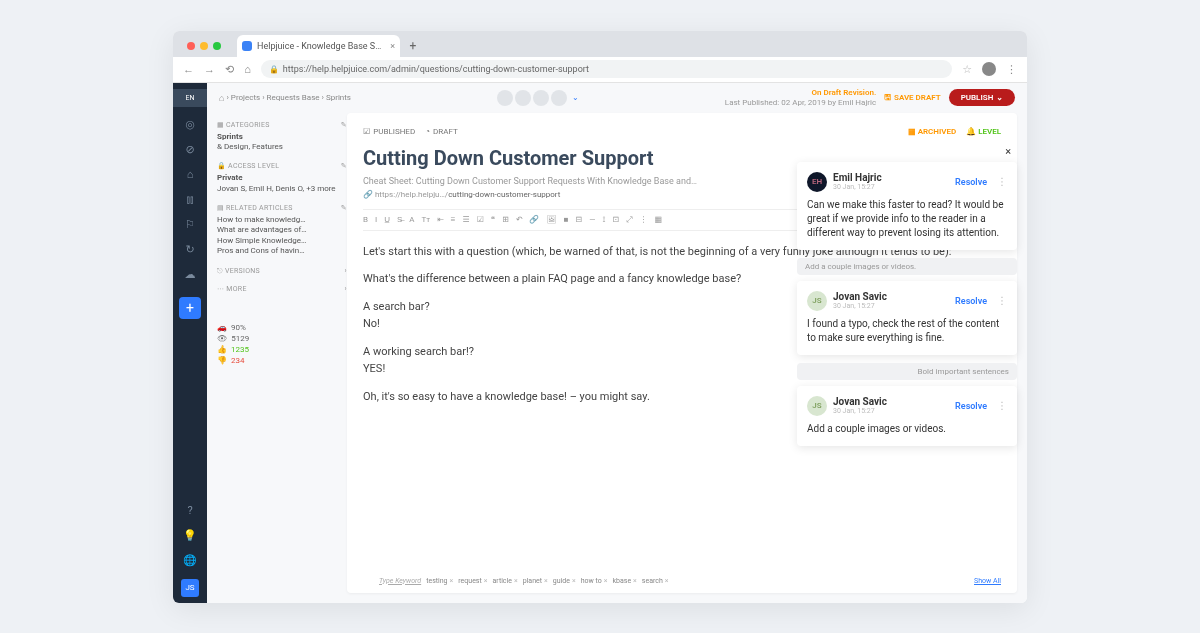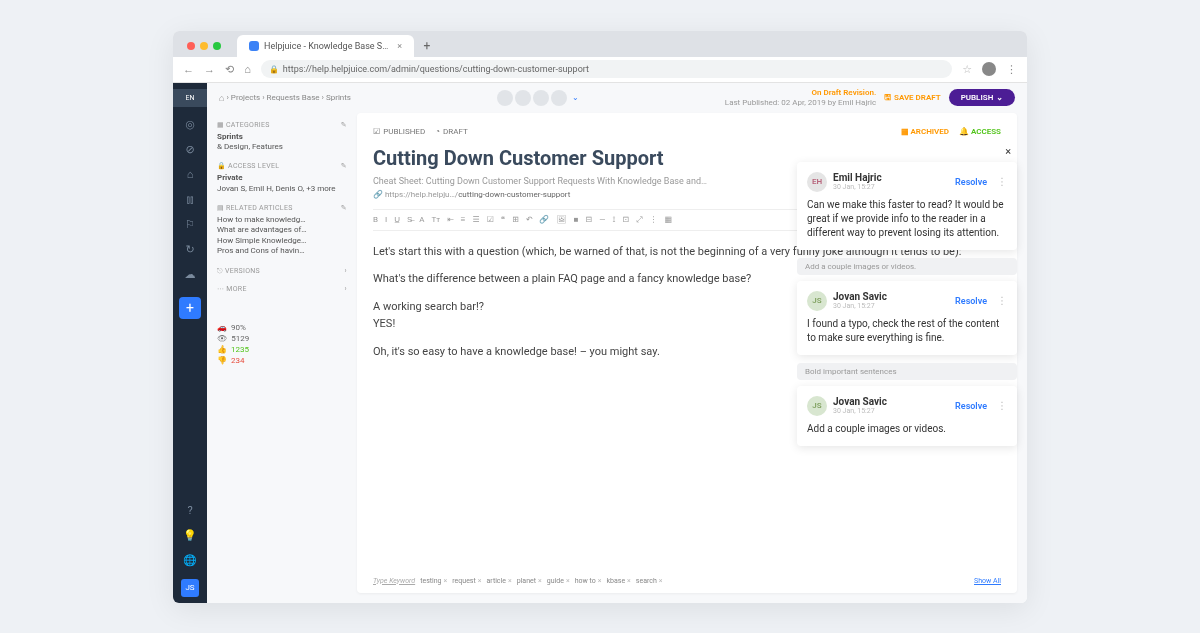--- a/index.html
+++ b/index.html
@@ -4,21 +4,21 @@
 <style>
 * { box-sizing: border-box; margin: 0; padding: 0; }
 body { font-family: -apple-system, BlinkMacSystemFont, "Segoe UI", Roboto, sans-serif; background: #eef1f5; width: 1200px; height: 633px; display: flex; align-items: center; justify-content: center; }
 .browser { width: 854px; background: #fff; border-radius: 6px; box-shadow: 0 6px 30px rgba(0,0,0,0.08); overflow: hidden; display: flex; flex-direction: column; }
 
 
 .tabbar { height: 26px; background: #dee1e6; display: flex; align-items: flex-end; padding-left: 10px; gap: 4px; }
 .dots { display: flex; gap: 5px; align-items: center; padding-bottom: 7px; padding-left: 4px; }
 .dot { width: 8px; height: 8px; border-radius: 50%; }
 .dot.r{background:#ff5f57}.dot.y{background:#febc2e}.dot.g{background:#28c840}
-.tab { background: #fff; height: 22px; border-radius: 6px 6px 0 0; padding: 0 12px; display: flex; align-items: center; gap: 5px; font-size: 9px; color: #555; margin-left: 12px;}
+.tab { background: #fff; height: 22px; border-radius: 6px 6px 0 0; padding: 0 5px; display: flex; align-items: center; gap: 5px; font-size: 9px; color: #555; margin-left: 12px;}
 .tabicon { width: 10px; height: 10px; background:#3b82f6; border-radius:3px; }
 .newtab { width: 18px; text-align:center; font-size:12px; color:#666; padding-bottom:4px; }
 
 
 .addrbar { height: 26px; background: #fff; border-bottom: 1px solid #e3e3e3; display: flex; align-items: center; padding: 0 10px; gap: 10px; font-size: 10px; color: #666; }
 .navicons { display: flex; gap: 10px; font-size: 11px; color:#888; }
 .url { flex: 1; background:#f1f3f4; border-radius: 12px; height: 18px; display: flex; align-items:center; padding:0 8px; font-size:9px; color:#666; }
 .lock { margin-right: 4px; font-size:8px; }
 .rightaddr { display:flex; gap:10px; align-items:center; font-size:11px; }
 .avatar-circle { width:14px; height:14px; background:#888; border-radius:50%; }
@@ -37,23 +37,23 @@
 .crumbs { display:flex; align-items:center; gap:2px; }
 .home-icon{font-size:9px;}
 .strip-center { flex:1; display:flex; justify-content:center; align-items:center; gap:2px; }
 .gray-pill { width:16px;height:16px;background:#e1e4e8;border-radius:50%; }
 .caret{color:#2f7bff;font-size:8px;margin-left:3px;}
 .strip-right { display:flex; align-items:center; gap:8px; }
 .statusinfo{ text-align:right; line-height:1.2; }
 .statusinfo .ln1{color:#ff9800; font-weight:600;}
 .statusinfo .ln2{color:#999;}
 .savedraft{ color:#ff9800; font-weight:600; font-size:8px; display:flex;align-items:center;gap:3px;}
-.publish{ background:#4c1d95; color:#fff; font-size:8px; font-weight:600; padding:4px 12px; border-radius:10px; display:flex;align-items:center;gap:3px;}
-
-.body { display:flex; padding: 0 10px 10px 10px; gap:10px; height: calc(100% - 30px); }
+.publish{ background:#b91c1c; color:#fff; font-size:8px; font-weight:600; padding:4px 12px; border-radius:10px; display:flex;align-items:center;gap:3px;}
+
+.body { display:flex; padding: 0 10px 10px 10px; height: calc(100% - 30px); }
 
 .side { width: 130px; padding-top: 8px; font-size:8px; color:#666; }
 .side-sec { margin-bottom: 10px; }
 .side-hdr { display:flex; align-items:center; justify-content:space-between; color:#999; font-size:7px; text-transform:uppercase; letter-spacing:0.3px; margin-bottom:3px;}
 .side-sub { color:#555; line-height:1.3; }
 .side-stats { margin-top: 30px; font-size:8px; }
 .side-stats div{ display:flex; align-items:center; gap:4px; margin-bottom:2px;}
 .stat-up{color:#52c41a;} .stat-down{color:#e74c3c;}
 
 .editor { flex:1; background:#fff; border-radius:4px; box-shadow:0 1px 3px rgba(0,0,0,0.05); padding:14px 16px; position:relative; overflow:hidden;}
@@ -61,32 +61,32 @@
 .pubrow .pub, .pubrow .drf { display:flex;align-items:center;gap:3px;}
 .pubrow .arch{ margin-left:auto; color:#ff9800; font-weight:600;text-align:center;}
 .pubrow .follow{ color:#52c41a; font-weight:600;}
 .title { font-size:20px; font-weight:700; color:#3a4a5d; margin-bottom:6px;}
 .subtitle{ font-size:9px; color:#999; margin-bottom:4px;}
 .urlslug{ font-size:8px; color:#999; margin-bottom:10px;}
 .urlslug .slug{ color:#666;}
 .toolbar { border-top:1px solid #eee; border-bottom:1px solid #eee; padding:5px 0; display:flex; gap:7px; font-size:8px; color:#999; flex-wrap:wrap; margin-bottom:12px;}
 .body-text { font-size:11px; color:#444; line-height:1.6; }
 .body-text p { margin-bottom:10px; }
-.tags-row { position:absolute; bottom:8px; left:16px; right:16px; display:flex; align-items:flex-end; gap:5px; font-size:7px; color:#888;}
+.tags-row { position:absolute; bottom:8px; left:32px; right:16px; display:flex; align-items:flex-end; gap:5px; font-size:7px; color:#888;}
 .tag{ display:flex; align-items:center; gap:2px; }
 .tag .x{color:#bbb;}
 .showall{ margin-left:auto; color:#2f7bff; text-decoration:underline;}
 
 
 .comments-panel { position:absolute; right: 10px; top: 62px; width: 220px; }
 .close-x { text-align:right; font-size:11px; color:#333; padding:0 6px 4px 0; cursor:pointer;}
 .ghost{ background:#f0f1f3; border-radius:4px; padding:4px 8px; font-size:8px; color:#999; margin-bottom:6px; }
 .comment-card { background:#fff; border-radius:4px; box-shadow:0 2px 10px rgba(0,0,0,0.1); padding:10px; margin-bottom:8px;}
 .c-head{ display:flex; align-items:center; gap:6px; margin-bottom:6px;}
-.c-av{ width:20px;height:20px;border-radius:50%;background:#e5e5e5;color:#b8657c;font-size:8px;font-weight:600;display:flex;align-items:center;justify-content:center;}
+.c-av{ width:20px;height:20px;border-radius:50%;background:#0f172a;color:#b8657c;font-size:8px;font-weight:600;display:flex;align-items:center;justify-content:center;}
 .c-av.js{background:#d8e6d0;color:#7fa05f;}
 .c-name{font-size:10px;font-weight:700;color:#333;}
 .c-time{font-size:7px;color:#bbb;}
 .c-resolve{ margin-left:auto; color:#2f7bff; font-size:9px; font-weight:600;}
 .c-more{ color:#bbb; font-size:10px; margin-left:4px;}
 .c-body{ font-size:10px; color:#333; line-height:1.4;}
 </style>
 </head>
 <body>
 
@@ -243,21 +243,21 @@
           <div class="pubrow">
             <span class="pub">
                 <span>☑</span>
                 <span>PUBLISHED</span>
               </span>
             <span class="drf">
                 <span>◔</span>
                 <span>DRAFT</span>
               </span>
             <span class="arch">▦ <span>ARCHIVED</span></span>
-            <span class="follow">🔔 <span>ACCESS</span></span>
+            <span class="follow">🔔 <span>LEVEL</span></span>
           </div>
           <div class="title">Cutting Down Customer Support</div>
           <div class="subtitle">Cheat Sheet: Cutting Down Customer Support Requests With Knowledge Base and…</div>
           <div class="urlslug"><span>🔗 https://help.helpju…/</span><span class="slug">cutting-down-customer-support</span></div>
           <div class="toolbar">
             <span>B</span>
             <span>I</span>
             <span>U̲</span>
             <span>S̶</span>
             <span>A</span>
@@ -276,20 +276,21 @@
             <span>—</span>
             <span>⟟</span>
             <span>⊡</span>
             <span>⤢</span>
             <span>⋮</span>
             <span>▦</span>
           </div>
           <div class="body-text">
             <p>Let's start this with a question (which, be warned of that, is not the beginning of a very funny joke although it tends to be):</p>
             <p>What's the difference between a plain FAQ page and a fancy knowledge base?</p>
+            <p><span>A search bar?</span><br><span>No!</span></p>
             <p><span>A working search bar!?</span><br><span>YES!</span></p>
             <p>Oh, it's so easy to have a knowledge base! – you might say.</p>
           </div>
           <div class="tags-row">
             <span style="font-style:italic;color:#aaa;text-decoration:underline;">Type Keyword</span>
             <span class="tag">
                 <span>testing</span> 
                 <span class="x">×</span>
               </span>
             <span class="tag">
@@ -345,21 +346,21 @@
             <div class="c-av js">JS</div>
             <div>
               <div class="c-name">Jovan Savic</div>
               <div class="c-time">30 Jan, 15:27</div>
             </div>
             <span class="c-resolve">Resolve</span>
             <span class="c-more">⋮</span>
           </div>
           <div class="c-body">I found a typo, check the rest of the content to make sure everything is fine.</div>
         </div>
-        <div class="ghost" style="">Bold important sentences</div>
+        <div class="ghost" style="text-align:right;">Bold important sentences</div>
         <div class="comment-card">
           <div class="c-head">
             <div class="c-av js">JS</div>
             <div>
               <div class="c-name">Jovan Savic</div>
               <div class="c-time">30 Jan, 15:27</div>
             </div>
             <span class="c-resolve">Resolve</span>
             <span class="c-more">⋮</span>
           </div>

